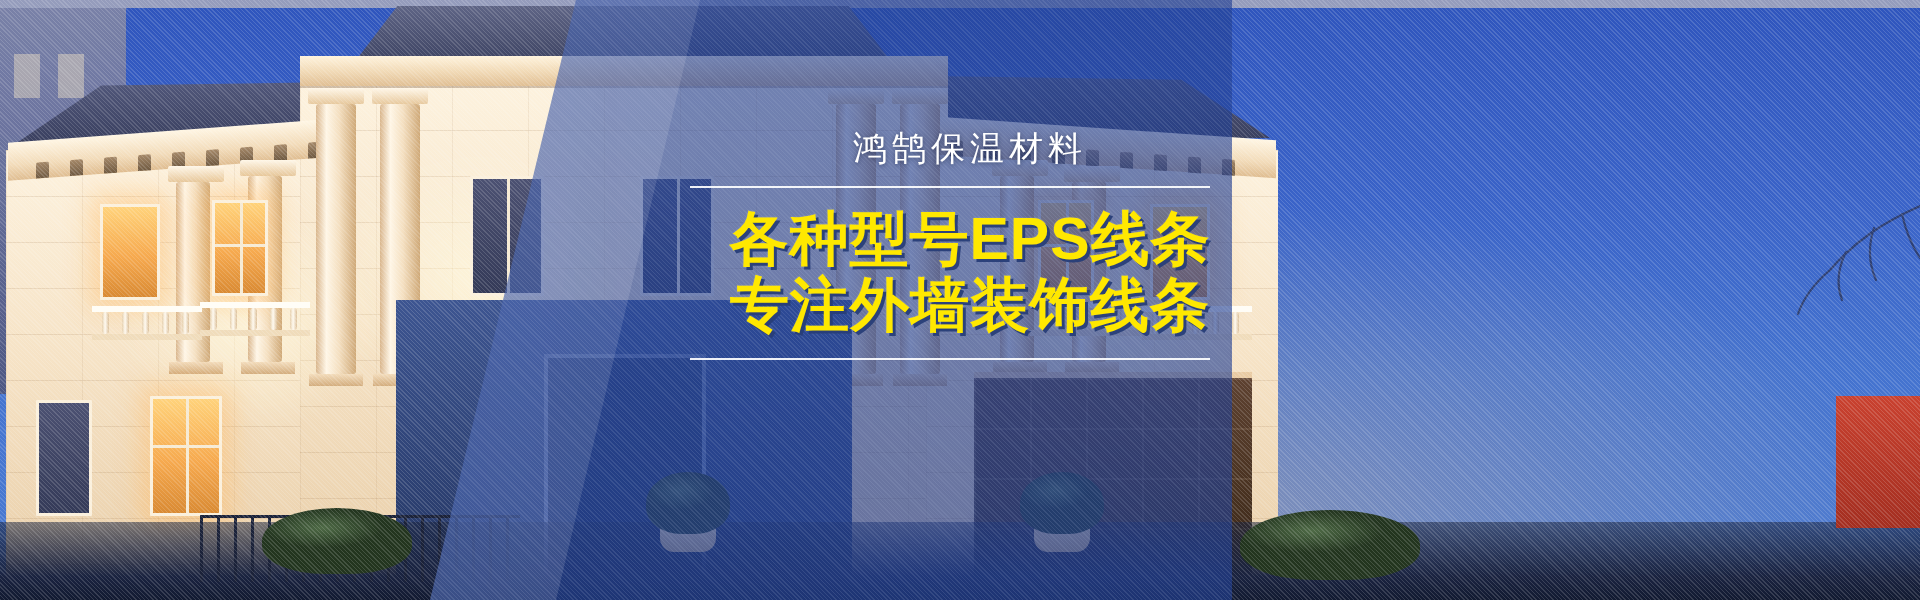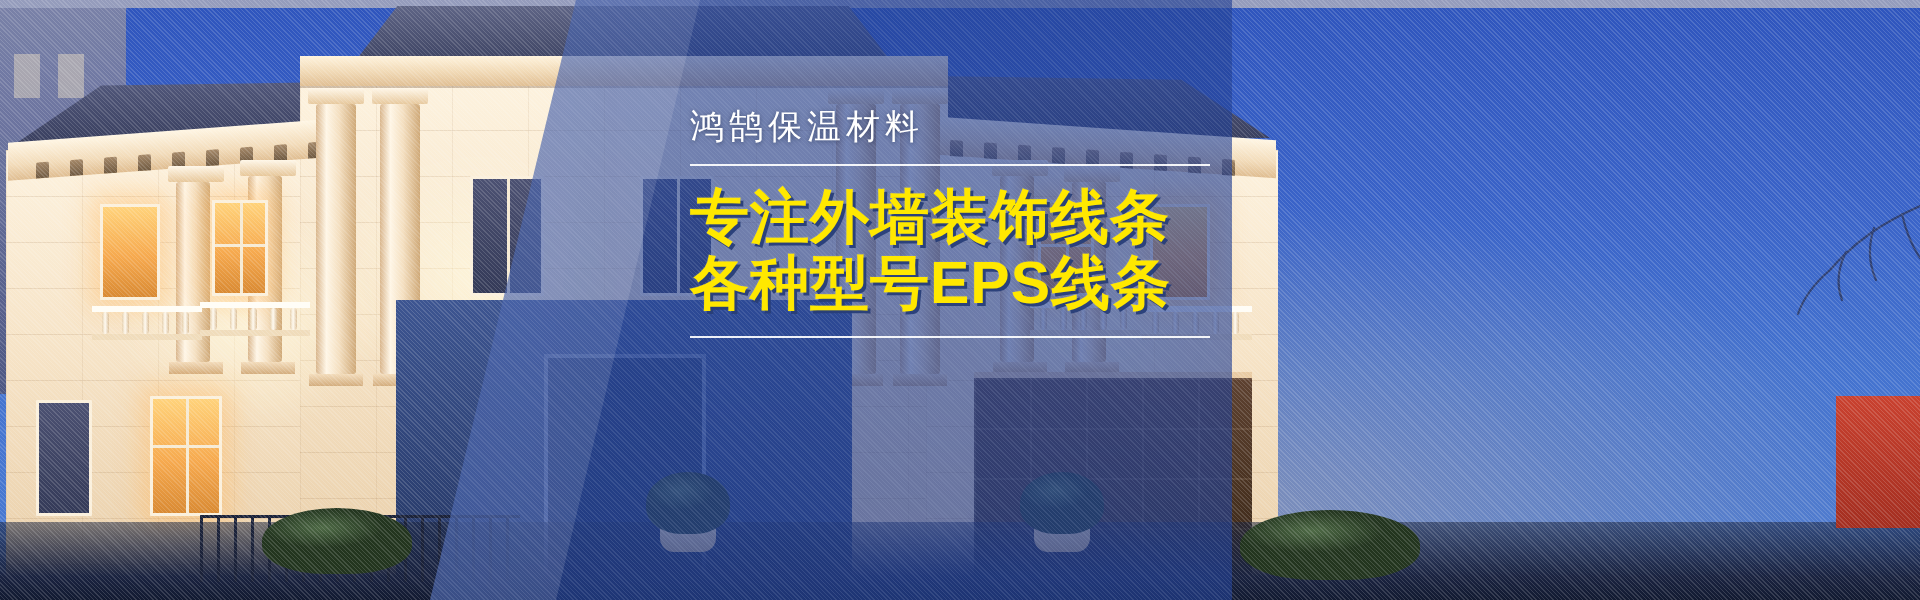--- a/index.html
+++ b/index.html
@@ -226,23 +226,24 @@
     left:0; top:0; width:1920px; height:600px;
     clip-path: polygon(576px 0, 700px 0, 556px 600px, 430px 600px);
     background: linear-gradient(90deg, rgba(255,255,255,.16), rgba(255,255,255,.02));
     pointer-events:none;
   }
 
   
   .copy {
     position: absolute;
     left: 690px;
-    top: 104px;
+    top: 126px;
     width: 560px;
     z-index: 9;
+    text-align: center;
   }
   .brand {
     font-size: 34px;
     letter-spacing: 5px;
     color: #ffffff;
     font-weight: 400;
     text-shadow: 0 1px 5px rgba(10,20,50,.55);
     white-space: nowrap;
   }
   .rule-top {
@@ -450,19 +451,19 @@
   <div class="layer hatch"></div>
 
   <div class="panel"></div>
   <div class="panel-sheen"></div>
   <div class="layer hatch" style="opacity:.8"></div>
 
   <div class="copy">
     <div class="brand">鸿鹄保温材料</div>
     <div class="rule-top"></div>
     <div class="headline">
+      <span class="hl">各种型号EPS线条</span>
       <span class="hl">专注外墙装饰线条</span>
-      <span class="hl">各种型号EPS线条</span>
     </div>
     <div class="rule-bot"></div>
   </div>
 
 </div>
 
 </body></html>

